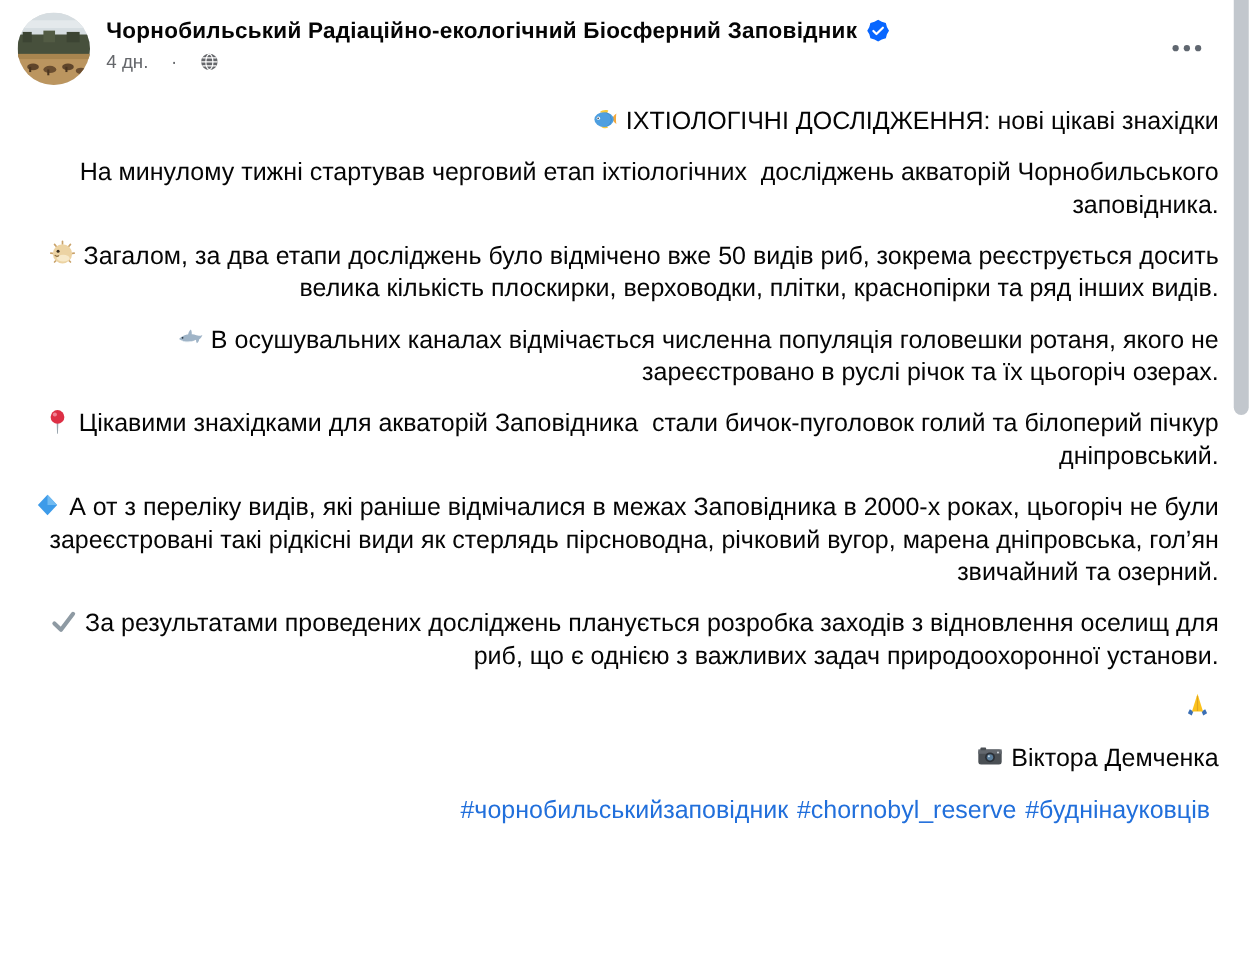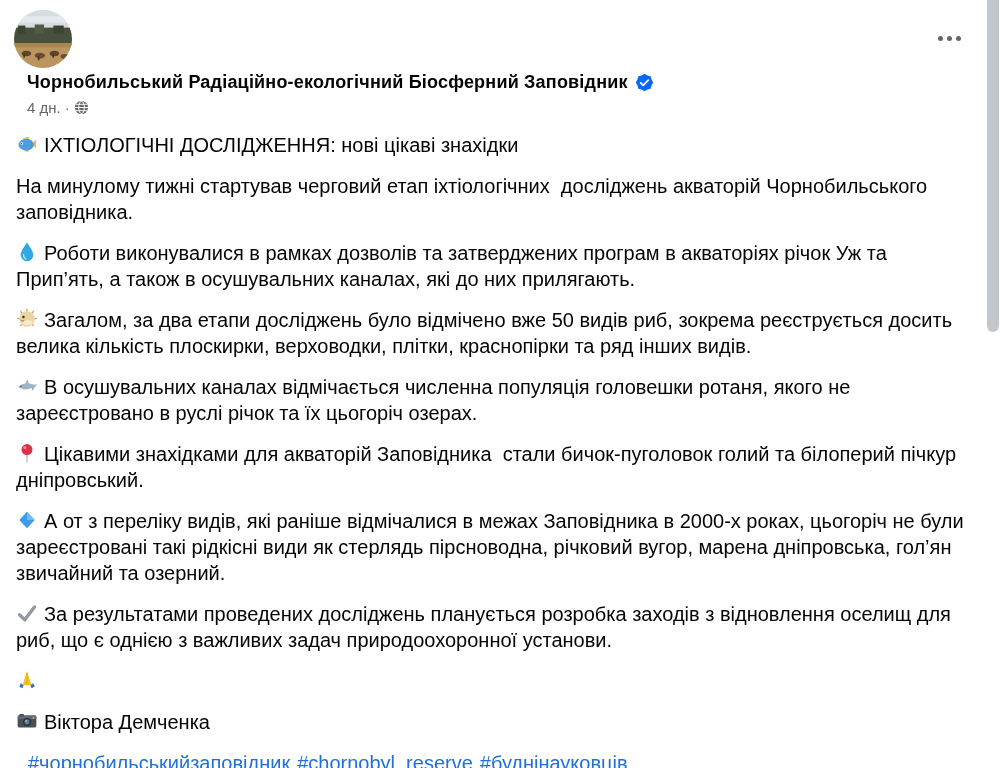--- a/index.html
+++ b/index.html
@@ -1,36 +1,36 @@
 <!DOCTYPE html>
 <html><head>
 <meta charset="utf-8">
 <style>
   html,body{margin:0;padding:0;}
   body{
     width:1001px;height:768px;background:#ffffff;
     font-family:"Liberation Sans", sans-serif;color:#050505;
     overflow:hidden;position:relative;
   }
-  .header{display:flex;align-items:flex-start;padding:10px 21px 0 14px;position:relative;flex-direction:column;}
+  .header{display:flex;align-items:flex-start;padding:10px 21px 0 14px;position:relative;}
   .avatar{width:58px;height:58px;border-radius:50%;overflow:hidden;flex:0 0 auto;
     box-shadow:inset 0 0 0 1px rgba(0,0,0,.12);cursor:pointer;}
   .avatar svg{display:block;width:100%;height:100%;}
   .header-info{margin-left:13px;padding-top:4px;}
   .page-name-row{display:flex;align-items:center;gap:7px;}
   .page-name{font-weight:700;font-size:18px;letter-spacing:.2px;color:#050505;cursor:pointer;}
   .verified{width:19px;height:19px;flex:0 0 auto;}
-  .meta{display:flex;align-items:center;gap:4px;color:#65676b;font-size:15px;margin-top:6px;}
+  .meta{display:flex;align-items:center;gap:18px;color:#65676b;font-size:15px;margin-top:6px;}
   .meta .ts{cursor:pointer;}
   .meta .dot{color:#65676b;}
   .globe{width:15px;height:15px;display:inline-block;}
   .menu-btn{position:absolute;top:26px;right:34px;display:flex;gap:4px;padding:10px 6px;cursor:pointer;border-radius:6px;}
   .menu-btn i{width:5px;height:5px;border-radius:50%;background:#606770;display:block;}
   .post{padding:16px 26px 0 16px;}
-  .para{font-size:20px;line-height:26px;margin-bottom:15px;}
+  .para{font-size:20px;line-height:26px;margin-bottom:15px;text-align:right;}
   .para .txt{white-space:pre-wrap;}
   .emoji{display:inline-block;width:22px;height:22px;margin-right:6px;vertical-align:-3px;}
   .emoji svg{width:100%;height:100%;display:block;}
   .hashtags{margin-bottom:0;margin-left:12px;}
   .hashtags a{color:#216fdb;text-decoration:none;margin-right:7px;cursor:pointer;}
   .scroll-thumb{position:absolute;right:2px;top:0;width:12px;height:332px;
     background:#c2c7cd;border-radius:0 0 7px 7px;}
 </style>
 </head>
 <body>
@@ -95,28 +95,20 @@
         <circle cx="5.2" cy="9.6" r="1.2" fill="#ffffff"></circle>
           <circle cx="5" cy="9.6" r=".6" fill="#1f2a33"></circle>
       </svg>
     </span><span class="txt">ІХТІОЛОГІЧНІ ДОСЛІДЖЕННЯ: нові цікаві знахідки</span>
   </div>
 
   <div class="para">
     <span class="txt">На минулому тижні стартував черговий етап іхтіологічних  досліджень акваторій Чорнобильського заповідника.</span>
   </div>
 
-  <div class="para">
-    <span class="emoji">
-      <svg viewBox="0 0 20 20">
-        <path d="M10 1.5C10 1.5 4.2 8.6 4.2 12.6a5.8 5.8 0 0 0 11.6 0C15.8 8.6 10 1.5 10 1.5Z" fill="#31a8e6"></path>
-        <path d="M7 12.3c-.3 1.8.8 3.4 2.1 3.9" stroke="#bfe6f9" stroke-width="1.2" fill="none" stroke-linecap="round"></path>
-      </svg>
-    </span><span class="txt">Роботи виконувалися в рамках дозволів та затверджених програм в акваторіях річок Уж та Прип’ять, а також в осушувальних каналах, які до них прилягають.</span>
-  </div>
 
   <div class="para">
     <span class="emoji">
       <svg viewBox="0 0 20 20">
         <g stroke="#c9a26a" stroke-width="1.2" stroke-linecap="round">
           <line x1="10" y1="1" x2="10" y2="3"></line>
             <line x1="4.2" y1="3.2" x2="5.5" y2="4.7"></line>
           <line x1="15.8" y1="3.2" x2="14.5" y2="4.7"></line>
             <line x1="1.5" y1="9.5" x2="3.5" y2="9.8"></line>
           <line x1="18.5" y1="9.5" x2="16.5" y2="9.8"></line>

